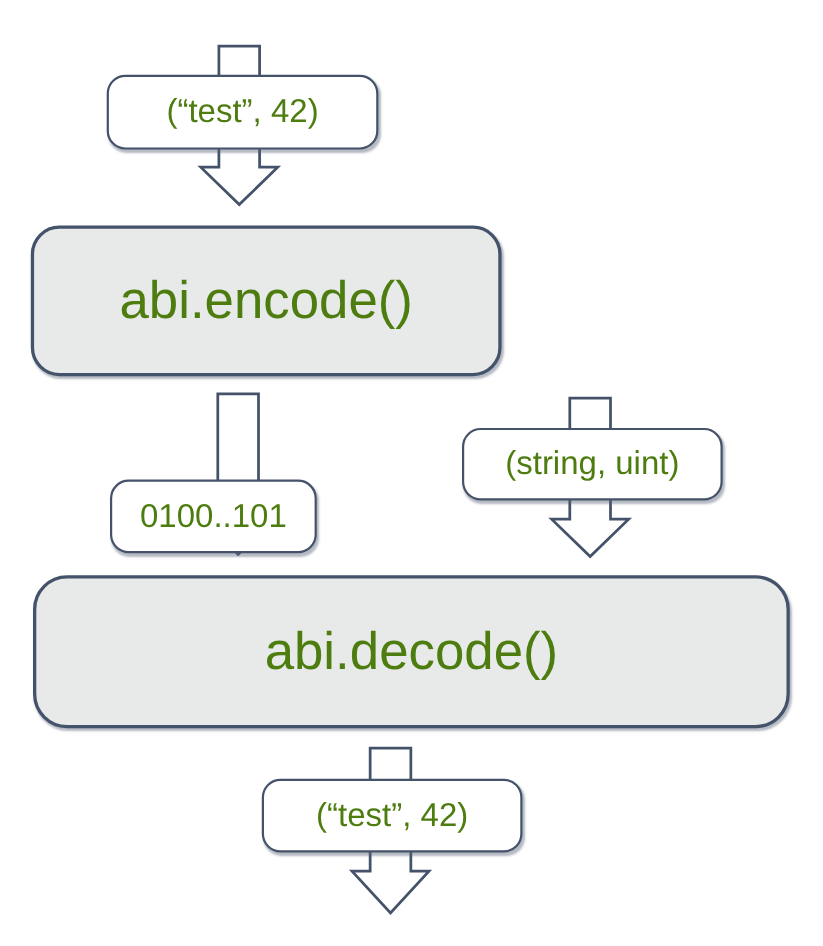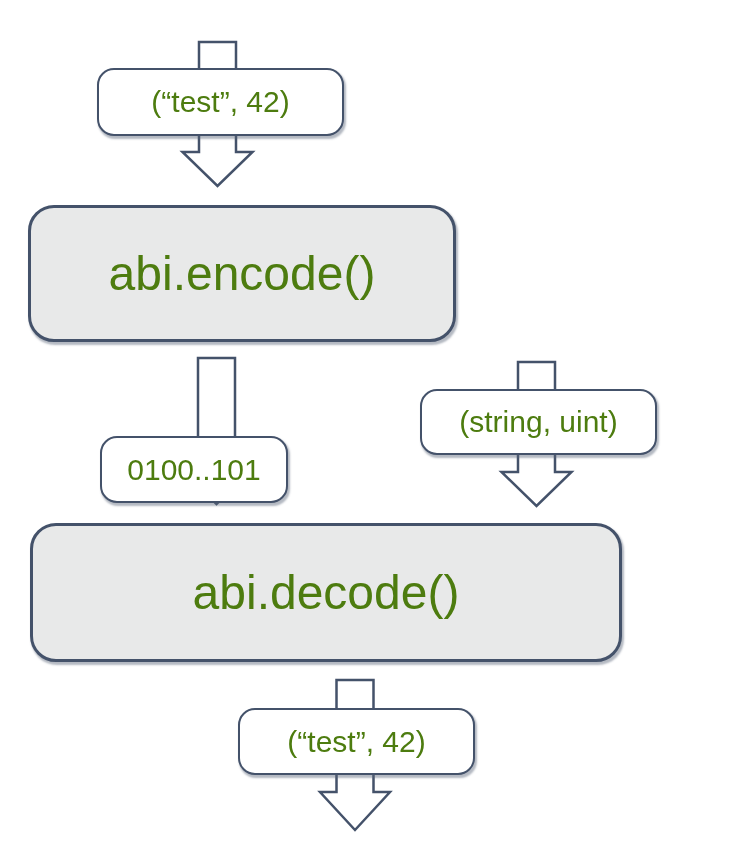--- a/index.html
+++ b/index.html
@@ -38,21 +38,21 @@
     background:#e8e9e9;
     border:3px solid #44526a;
     border-radius:26px;
     font-size:48px;
     box-shadow:1.5px 2.5px 2px rgba(88,99,120,0.45);
   }
   #n-input  {left:97px; top:68px; width:247px;height:68px;}
   #n-encode {left:28px; top:205px;width:428px;height:137px;}
   #n-bytes  {left:100px;top:388px;width:188px;height:67px;margin-top:48px;}
   #n-types  {left:420px;top:389px;width:237px;height:66px;}
-  #n-decode {left:30px; top:523px;width:592px;height:139px;}
+  #n-decode {left:30px; top:523px;width:688px;height:139px;border-radius:31px;}
   #n-output {left:238px;top:708px;width:237px;height:67px;}
 </style>
 </head>
 <body>
 
 <div class="canvas">
 
   <svg class="arrow-layer" width="748" height="860" viewBox="0 0 748 860">
     <polygon class="arrow-shape" points="199,42 236,42 236,152 252.5,152 217.5,186 182.5,152 199,152"></polygon>
     <polygon class="arrow-shape" points="198,358 235,358 235,470 251.5,470 216.5,504 181.5,470 198,470"></polygon>

